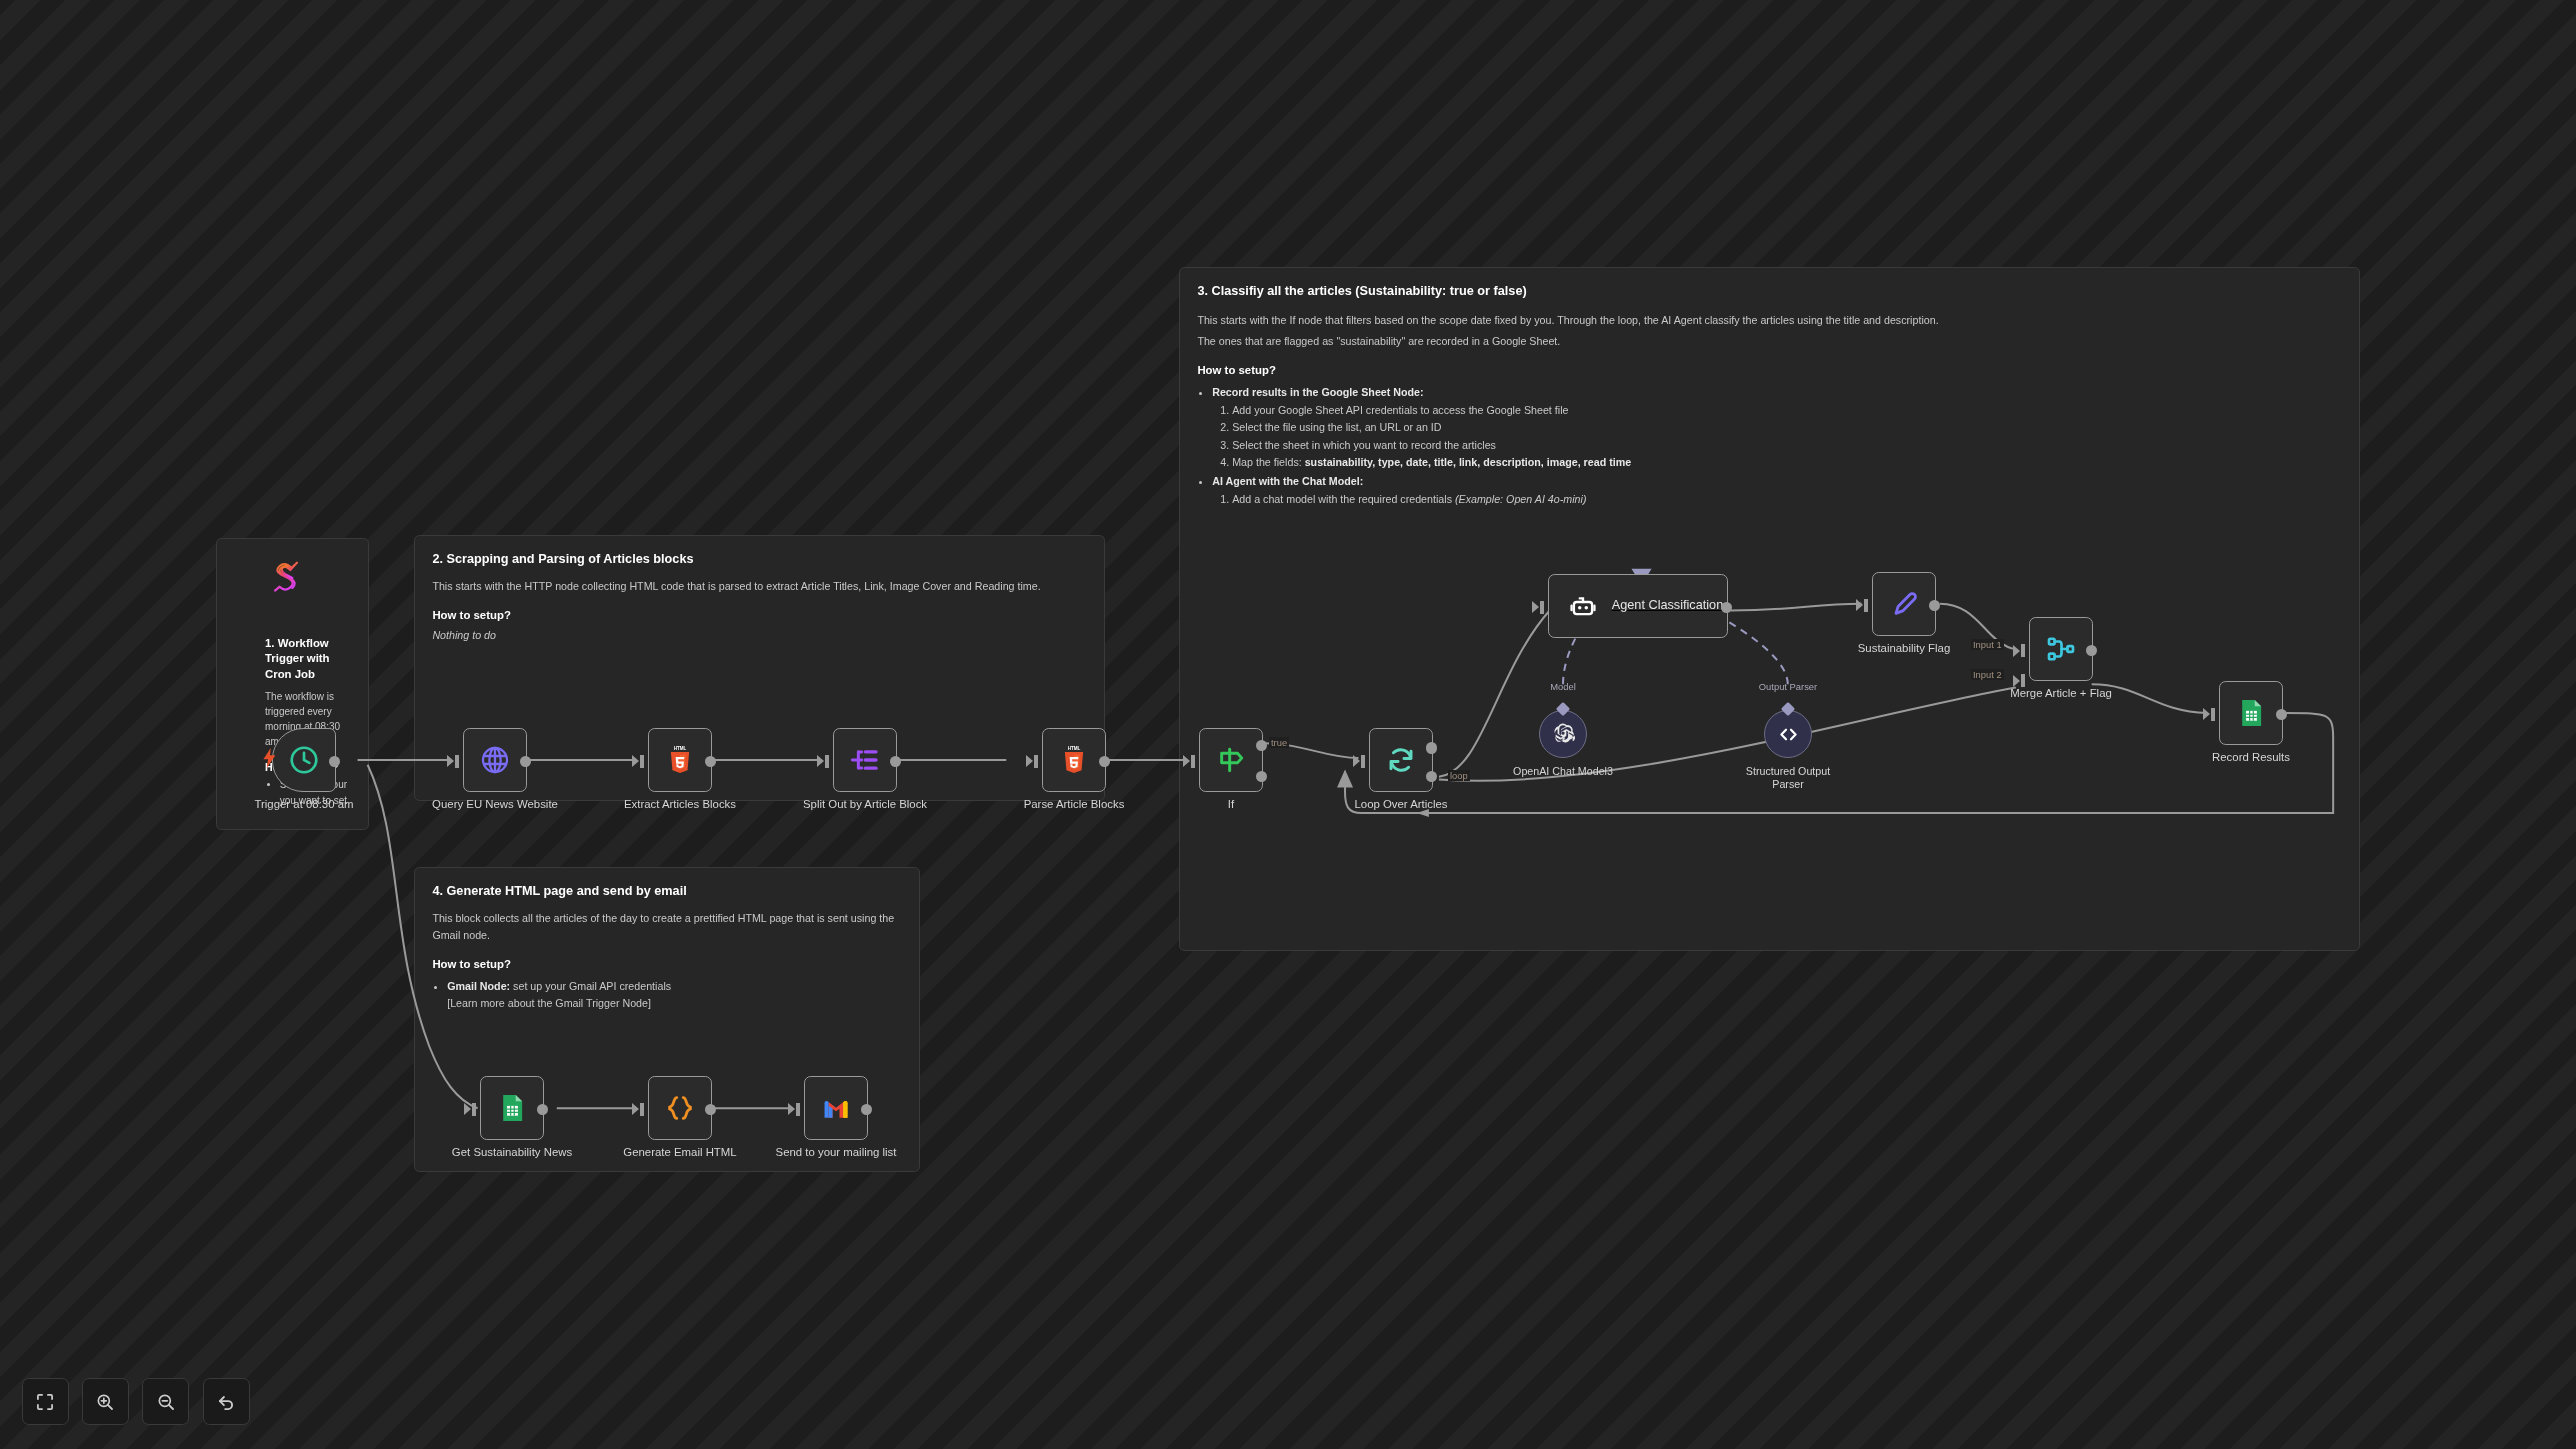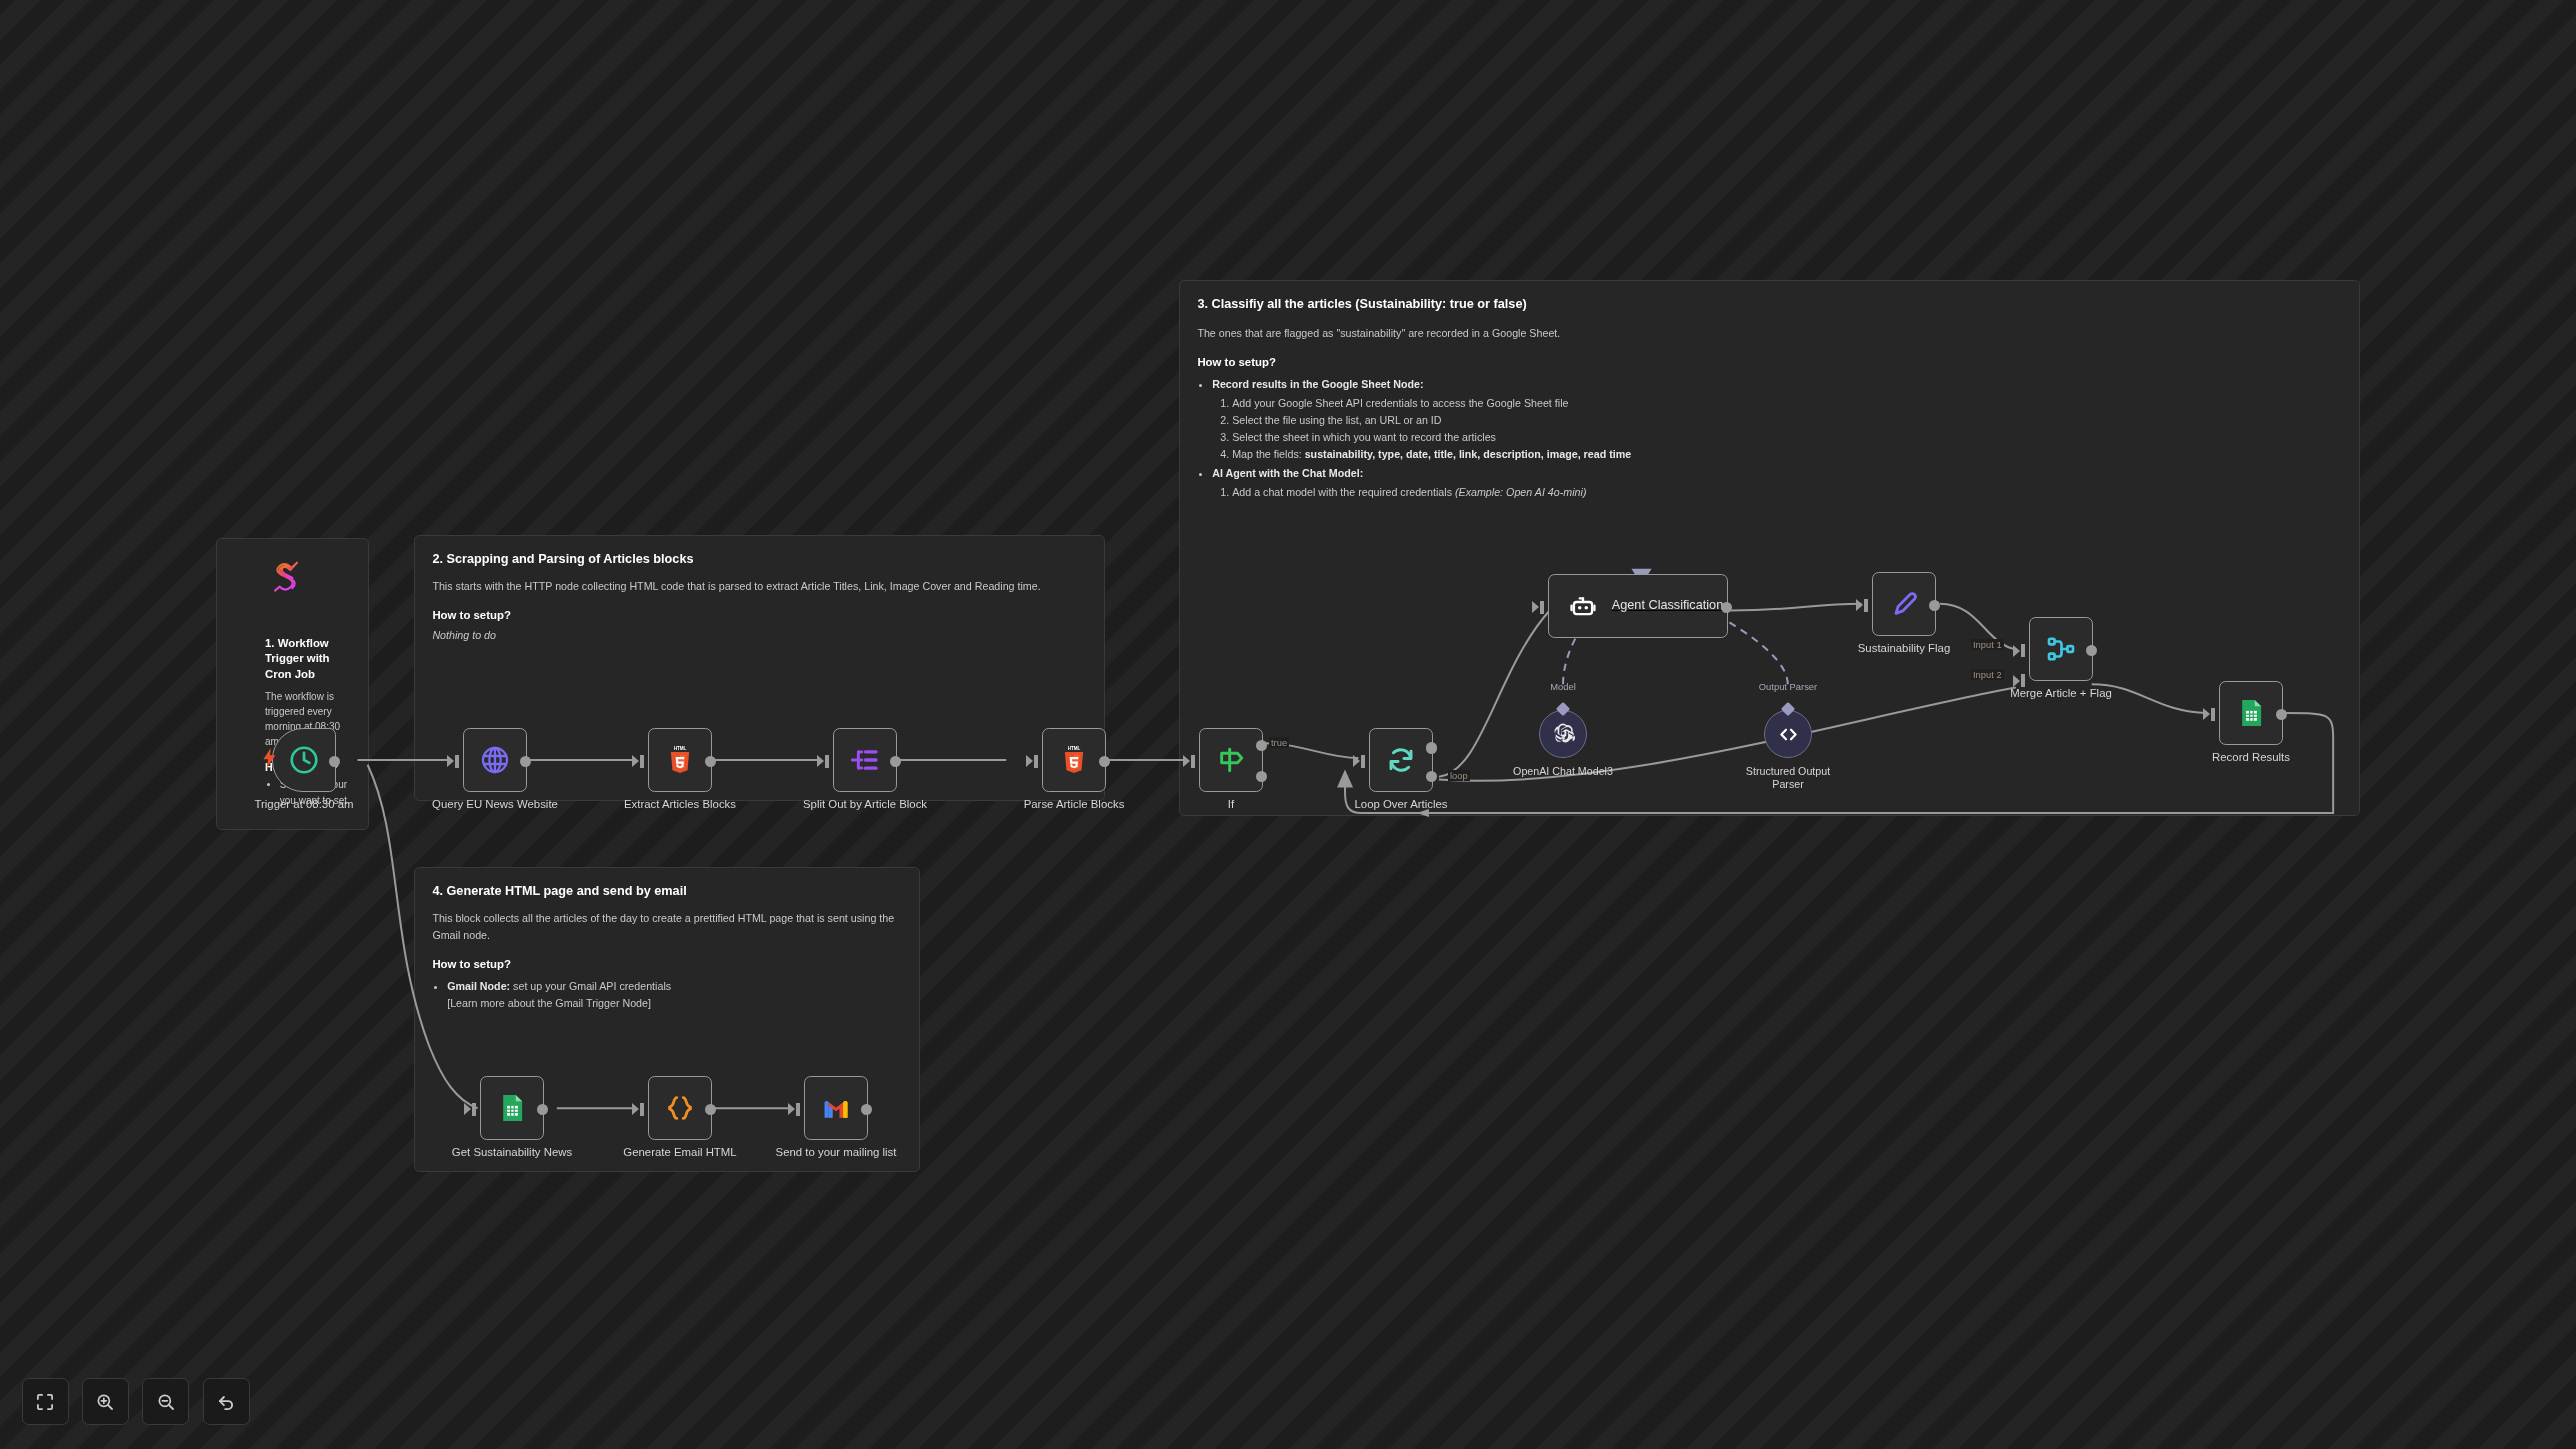--- a/index.html
+++ b/index.html
@@ -109,21 +109,21 @@
   .s1-logo {
     width: 44px; height: 44px;
     margin-bottom: 38px;
     position: relative;
   }
 
   
   #sticky-2 { left: 414px; top: 535px; width: 691px; height: 266px; }
 
   
-  #sticky-3 { left: 1179px; top: 280px; width: 1181px; height: 536px; }
+  #sticky-3 { left: 1179px; top: 267px; width: 1181px; height: 684px; }
   #sticky-3 h3 { margin-bottom: 12px; }
 
   
   #sticky-4 { left: 414px; top: 867px; width: 506px; height: 305px; }
 
   
   .node {
     position: absolute;
     z-index: 3;
   }
@@ -301,20 +301,21 @@
 
   <div class="sticky" id="sticky-2">
     <h3>2. Scrapping and Parsing of Articles blocks</h3>
     <p>This starts with the HTTP node collecting HTML code that is parsed to extract Article Titles, Link, Image Cover and Reading time.</p>
     <h4>How to setup?</h4>
     <div class="ital">Nothing to do</div>
   </div>
 
   <div class="sticky" id="sticky-3">
     <h3>3. Classifiy all the articles (Sustainability: true or false)</h3>
+    <p>This starts with the If node that filters based on the scope date fixed by you. Through the loop, the AI Agent classify the articles using the title and description.</p>
     <p>The ones that are flagged as "sustainability" are recorded in a Google Sheet.</p>
     <h4>How to setup?</h4>
     <ul>
       <li>
         <span class="b">Record results in the Google Sheet Node:</span>
         <ol>
           <li>Add your Google Sheet API credentials to access the Google Sheet file</li>
           <li>Select the file using the list, an URL or an ID</li>
           <li>Select the sheet in which you want to record the articles</li>
           <li>

